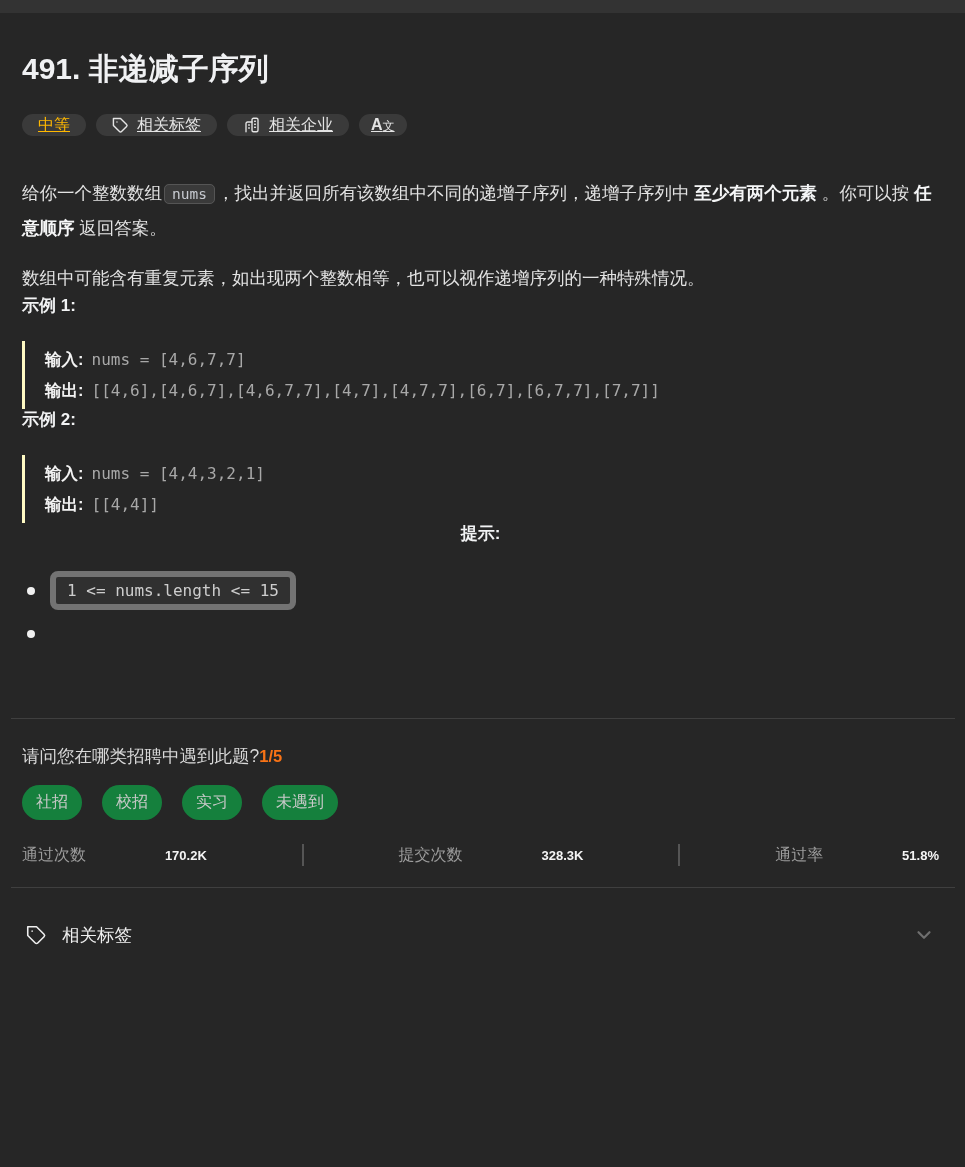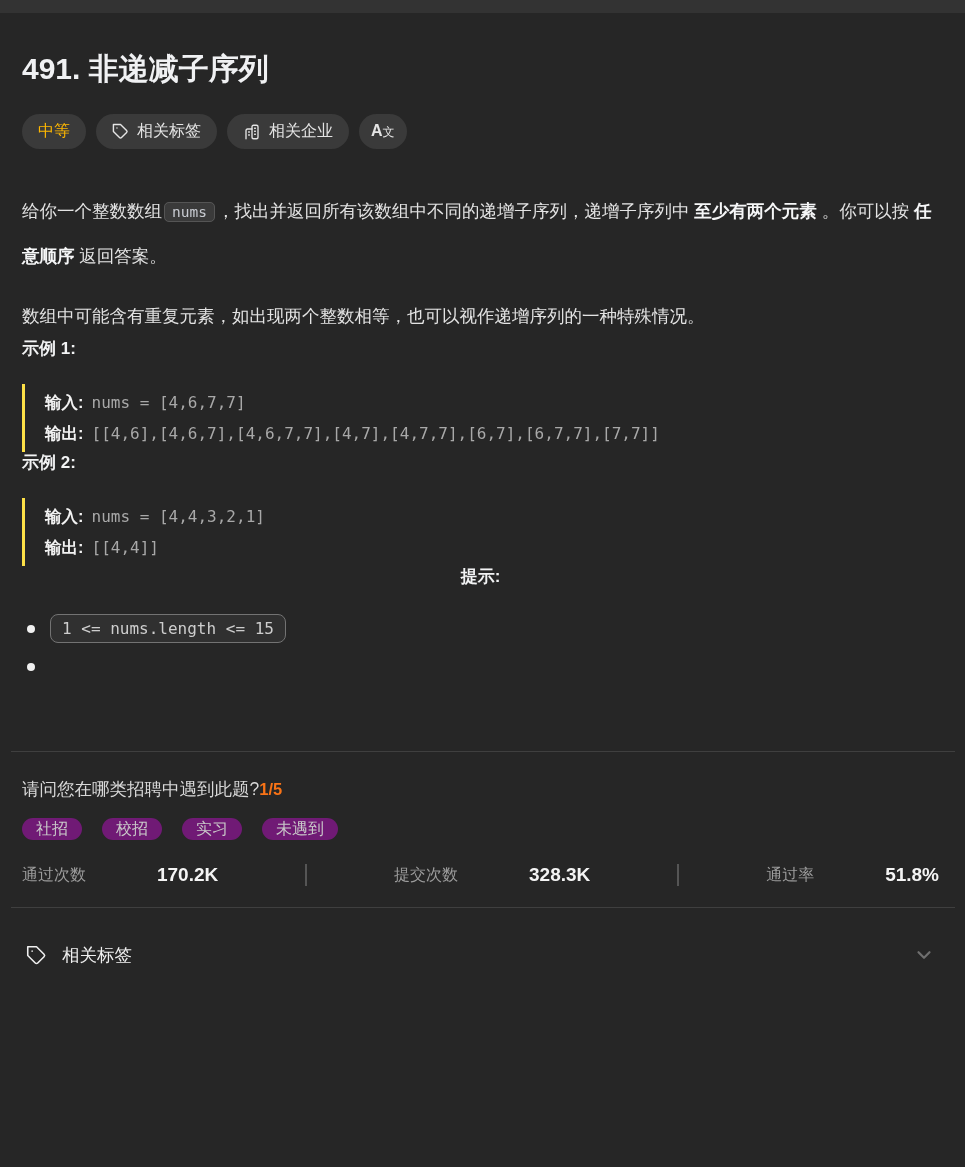--- a/index.html
+++ b/index.html
@@ -14,87 +14,87 @@
   .content { padding:0 26px 0 22px; }
 
   h1.title {
     margin:37px 0 0 0;
     font-size:30px; line-height:38px; font-weight:700; color:#f0f1f3;
   }
 
   .tags-row { display:flex; align-items:center; gap:10px; margin-top:26px; }
   .pill {
     display:inline-flex; align-items:center; gap:8px;
-    height:35px; padding:0 16px; border:none; border-radius:18px;
+    height:22px; padding:0 16px; border:none; border-radius:18px;
     background:#3a3a3a; color:#e4e4e4; font-size:16px;
-    font-family:inherit; cursor:pointer;
+    font-family:inherit; cursor:pointer;text-decoration:underline;
   }
   .pill.difficulty { color:#ffb800; }
   .pill.translate { padding:0 12px; font-size:16px; font-weight:600; }
   .pill .icon { display:inline-flex; color:#e4e4e4; }
   .translate-glyph small { font-size:12px; font-weight:400; }
 
-  .desc { font-size:17.5px; line-height:44px; color:#e3e3e3; margin:0; }
+  .desc { font-size:17.5px; line-height:34px; color:#e3e3e3; margin:0; }
   .desc.p1 { margin-top:40px; }
   .desc.p2 { margin-top:16px; }
   .desc b { color:#f5f6f7; }
   code.inline-code {
     font-family:"DejaVu Sans Mono","Liberation Mono",monospace;
     font-size:14.5px; color:#c7cad0;
     background:#3a3a3a; border:1px solid #555555; border-radius:5px;
     padding:1px 7px; margin:0 2px;
   }
 
   h3.section-heading {
     margin:0; font-size:17px; font-weight:700; color:#f2f3f4; line-height:22px;
   }
   .ex1-heading { margin-top:72px; }
   .ex2-heading { margin-top:27px; }
   .hint-heading { margin-top:82px;text-align:center; }
 
   .example-block {
-    margin-top:24px; border-left:3px solid #fde047; padding:3px 0 3px 20px;
+    margin-top:24px; border-left:3px solid #fef9c3; padding:3px 0 3px 20px;
   }
   .example-line { line-height:31px; white-space:nowrap; }
   .io-label { font-weight:700; color:#f2f2f2; font-size:16.5px; margin-right:8px; }
   .io-value {
     font-family:"DejaVu Sans Mono","Liberation Mono",monospace;
     font-size:16px; color:#a8a8a8;
   }
 
   ul.hints { list-style:none; margin:26px 0 0 0; padding:0; }
   ul.hints li { display:flex; align-items:center; margin-bottom:20px; }
   .bullet-dot {
     width:8px; height:8px; border-radius:50%; background:#f0f0f0;
     margin:0 15px 0 5px; flex:0 0 auto;
   }
   code.hint-code {
     font-family:"DejaVu Sans Mono","Liberation Mono",monospace;
     font-size:16px; color:#cdcdcd;
-    background:#303030; border:1px solid #737373; border-radius:8px;
+    background:#303030; border:6px solid #737373; border-radius:8px;
     padding:4px 11px; white-space:nowrap;
   }
 
   .divider { border:none; border-top:1px solid #3f3f3f; margin:0 -16px 0 -11px; }
   .divider-1 { margin-top:80px; }
   .divider-2 { margin-top:21px; }
 
   .survey-question-row { margin-top:25px; display:flex; align-items:baseline; }
   .survey-question { font-size:17.5px; color:#d8d8d8; }
   .survey-progress { font-size:16.5px; font-weight:700; color:#f97316; }
   .survey-options { display:flex; gap:20px; margin-top:17px; }
   .survey-pill {
-    height:22px; padding:0 14px; border:none; border-radius:18px;
-    background:#701a75; color:#c9c9c9; font-size:16px; font-family:inherit;
+    height:35px; padding:0 14px; border:none; border-radius:18px;
+    background:#15803d; color:#c9c9c9; font-size:16px; font-family:inherit;
     cursor:pointer;
   }
 
   .stats-row { display:flex; align-items:center; margin-top:24px;justify-content:space-between; }
   .stat-label { font-size:16px; color:#9c9c9c; }
-  .stat-value { font-size:19px; font-weight:700; color:#f4f4f4; margin-left:14px; }
+  .stat-value { font-size:13px; font-weight:700; color:#f4f4f4; margin-left:14px; }
   .stat-divider { width:2px; height:22px; background:#555555; margin:0 30px; }
 
   .footer-section {
     margin-top:19px; height:56px; display:flex; align-items:center; cursor:pointer;
   }
   .footer-section .icon { display:inline-flex; color:#efefef; margin-left:4px; }
   .footer-label { font-size:17.5px; color:#f0f0f0; margin-left:15px; }
   .footer-chevron { margin-left:auto; margin-right:4px; color:#6f6f6f; display:inline-flex; }
 </style>
 </head>

